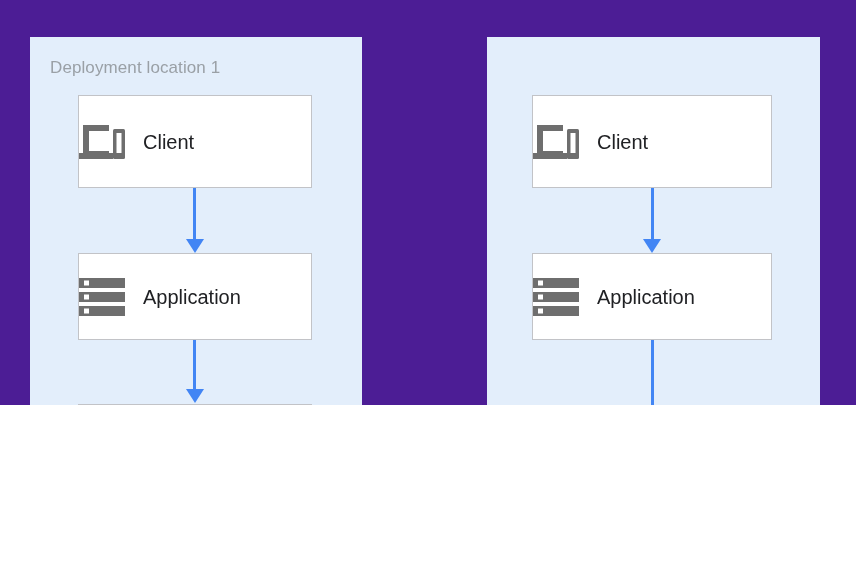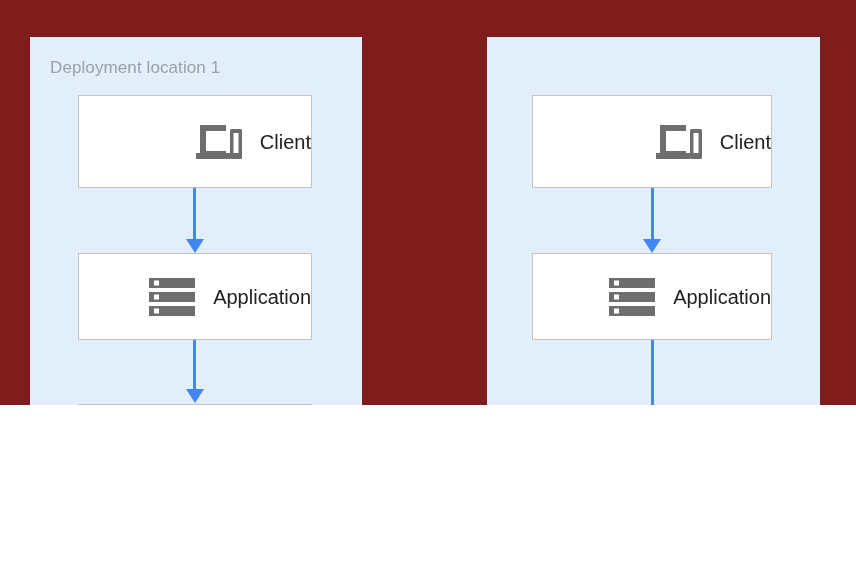--- a/index.html
+++ b/index.html
@@ -9,21 +9,21 @@
     background: #ffffff;
   }
   body {
     font-family: "Liberation Sans", sans-serif;
     -webkit-font-smoothing: antialiased;
   }
   #canvas {
     position: relative;
     width: 856px;
     height: 405px;
-    background: #7f1d1d;
+    background: #4c1d95;
     overflow: hidden;
   }
 
   
   .zone {
     position: absolute;
     background: #e3eefb;
   }
   .zone-title {
     position: absolute;
@@ -35,21 +35,21 @@
   }
 
   
   .node {
     position: absolute;
     background: #ffffff;
     border: 1px solid #c2c3c7;
     box-sizing: border-box;
     display: flex;
     align-items: center;
-    justify-content: flex-end;
+    justify-content: flex-start;
   }
   .node-inner {
     display: flex;
     align-items: center;
     gap: 18px;
   }
   .node-label {
     color: #202124;
     font-size: 20px;
     line-height: 24px;

